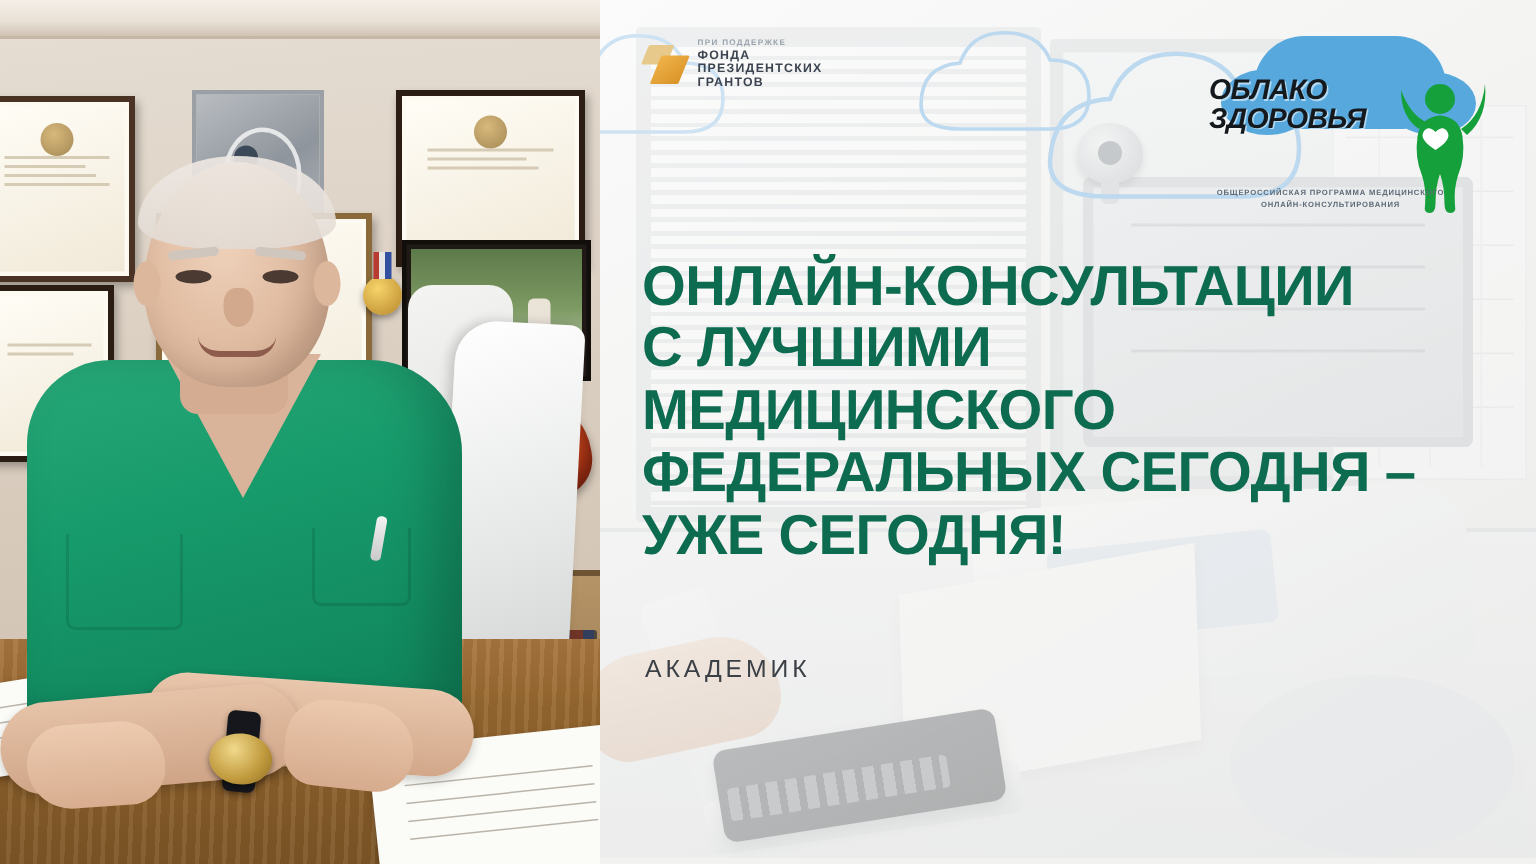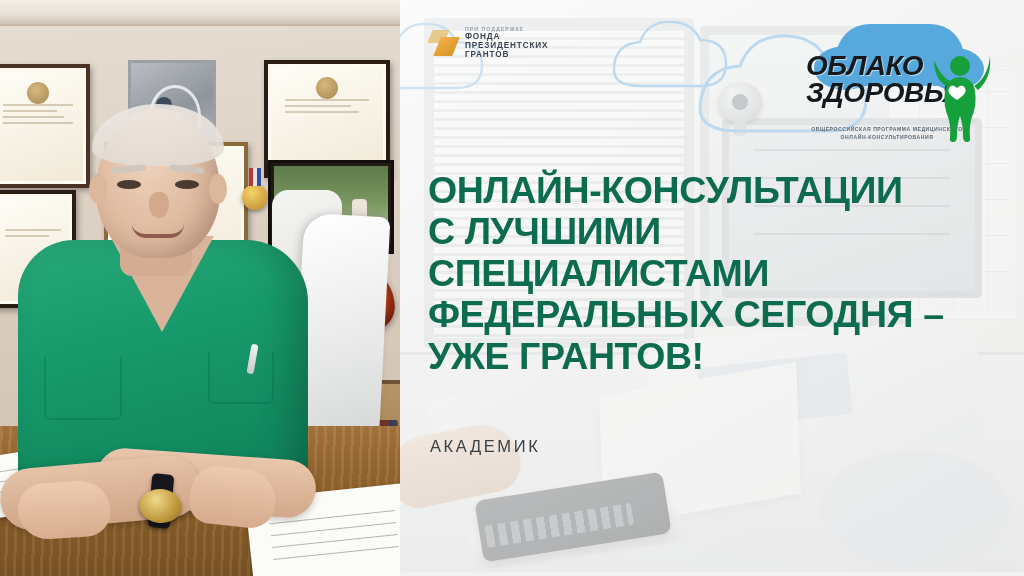--- a/index.html
+++ b/index.html
@@ -409,21 +409,21 @@
   .oz-cloud::before{
     content:"";position:absolute;left:-22px;top:22px;width:62px;height:44px;
     background:#57a8dd;border-radius:50%;
   }
   .oz-cloud::after{
     content:"";position:absolute;right:-20px;top:24px;width:58px;height:42px;
     background:#57a8dd;border-radius:50%;
   }
   .oz-word{
     position:absolute;left:6px;top:28px;width:160px;
-    font-weight:700;font-style:italic;font-size:28px;line-height:.98;
+    font-weight:700;font-style:italic;font-size:19px;line-height:.98;
     letter-spacing:-.5px;color:#14191e;
     text-shadow:1px 1px 0 rgba(255,255,255,.55);
   }
   .oz-word span{display:block;}
   .oz-person{position:absolute;right:14px;top:22px;}
   .oz-sub{
     position:absolute;left:6px;top:102px;width:162px;text-align:center;
     font-size:5.1px;font-weight:700;letter-spacing:.55px;line-height:1.5;
     color:#5d6a77;text-transform:uppercase;
   }
@@ -622,23 +622,23 @@
         <path d="M14 40 q-12-8-12-26 q6 16 16 21z" fill="#16a03c"></path>
         <path d="M42 40 q14-9 16-30 q2 22-12 34z" fill="#16a03c"></path>
         <path d="M25 42 q-5-5-8 0 q-3 5 8 12 q11-7 8-12 q-3-5-8 0z" fill="#ffffff"></path>
       </svg>
       <div class="oz-sub">ОБЩЕРОССИЙСКАЯ ПРОГРАММА МЕДИЦИНСКОГО ОНЛАЙН-КОНСУЛЬТИРОВАНИЯ</div>
     </div>
 
     <div class="headline">
       <span class="hl">ОНЛАЙН-КОНСУЛЬТАЦИИ</span>
       <span class="hl">С ЛУЧШИМИ</span>
-      <span class="hl">СПЕЦИАЛИСТАМИ</span>
+      <span class="hl">МЕДИЦИНСКОГО</span>
       <span class="hl">ФЕДЕРАЛЬНЫХ СЕГОДНЯ –</span>
-      <span class="hl">УЖЕ ГРАНТОВ!</span>
+      <span class="hl">УЖЕ СЕГОДНЯ!</span>
     </div>
 
     <div class="attrib">
       <div class="attrib-role">АКАДЕМИК</div>
     </div>
 
 
   </div>
 </div>
 

